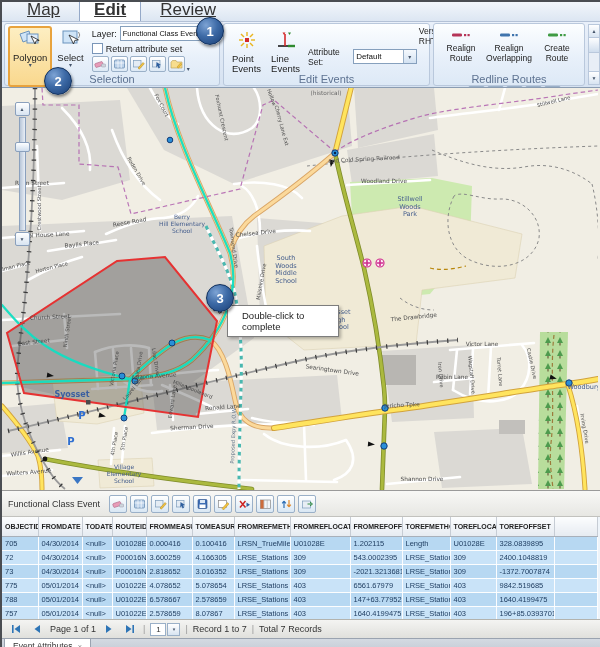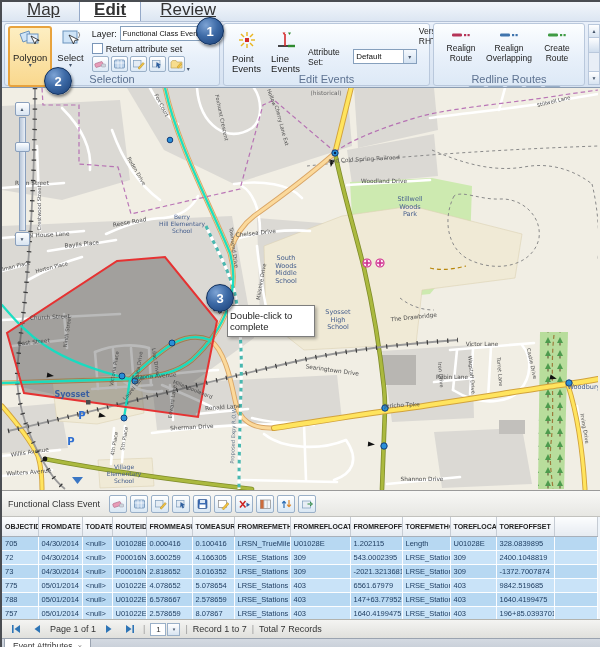--- a/index.html
+++ b/index.html
@@ -38,21 +38,21 @@
   .rs-thumb{height:14px;background:linear-gradient(#fdfeff,#cfdded);border-bottom:1px solid #b9c8dc;}
   .rs-fill{flex:1;}
   
   .map{position:relative;height:402px;overflow:hidden;background:#f1eee4;}
   #map-svg{position:absolute;left:0;top:0;}
   #map-svg text{font-family:"DejaVu Sans",sans-serif;}
   .mapslider{position:absolute;left:12px;top:14px;width:16px;display:flex;flex-direction:column;align-items:center;z-index:20;}
   .ms-btn{width:13px;height:12px;border:1px solid #8aa0bd;background:linear-gradient(#fff,#d8e4f1);font-size:5px;color:#44546a;display:flex;align-items:center;justify-content:center;border-radius:2px;}
   .ms-track{width:5px;height:112px;background:linear-gradient(90deg,#b8c6d8,#e8eef6);border:1px solid #8aa0bd;position:relative;margin:1px 0;}
   .ms-handle{position:absolute;left:-5px;top:24px;width:13px;height:8px;border:1px solid #8aa0bd;background:linear-gradient(#fdfeff,#cfdded);border-radius:2px;}
-  .tooltip{position:absolute;left:225px;top:303px;width:82px;background:#fff;border:1px solid #7d7d7d;box-shadow:2px 2px 3px rgba(0,0,0,.28);font-size:9.5px;color:#222;padding:4px 2px;z-index:30;}
+  .tooltip{position:absolute;left:225px;top:303px;width:82px;background:#fff;border:1px solid #7d7d7d;box-shadow:2px 2px 3px rgba(0,0,0,.28);font-size:9.5px;color:#222;padding:4px 14px;z-index:30;}
   .cursor{position:absolute;left:211px;top:297px;z-index:35;}
   .callout{position:absolute;width:26px;height:26px;border-radius:50%;background:radial-gradient(circle at 35% 28%,#7da3d4 0%,#3d6aa6 45%,#183d74 100%);border:1px solid #102f5c;color:#fff;font-weight:bold;font-size:13px;display:flex;align-items:center;justify-content:center;box-shadow:1px 2px 3px rgba(0,0,0,.45);z-index:50;}
   #c1{left:194px;top:15px;} #c2{left:42px;top:65px;} #c3{left:204px;top:282px;}
   
   .panel-header{height:25px;background:linear-gradient(#f8f8f6,#e7e7e3);border-top:1px solid #9a9a9a;border-bottom:1px solid #c2c2be;display:flex;align-items:center;padding:0 6px;gap:3px;}
   .panel-title{font-size:9px;color:#333;margin-right:6px;white-space:nowrap;}
   .tool{width:16px;height:16px;border:1px solid #9ab0c8;border-radius:2px;background:linear-gradient(#ffffff,#d9e7f4);display:flex;align-items:center;justify-content:center;}
   .tablewrap{height:102px;overflow:hidden;background:#eef4fa;}
   table.grid{border-collapse:collapse;table-layout:fixed;width:596px;}
   table.grid th{height:19px;background:linear-gradient(#fcfdfe,#e6ebf1);border-right:1px solid #c6ccd4;border-bottom:1px solid #a8b0ba;font-size:7px;font-weight:bold;color:#222;text-align:left;padding:0 3px;white-space:nowrap;overflow:hidden;}

